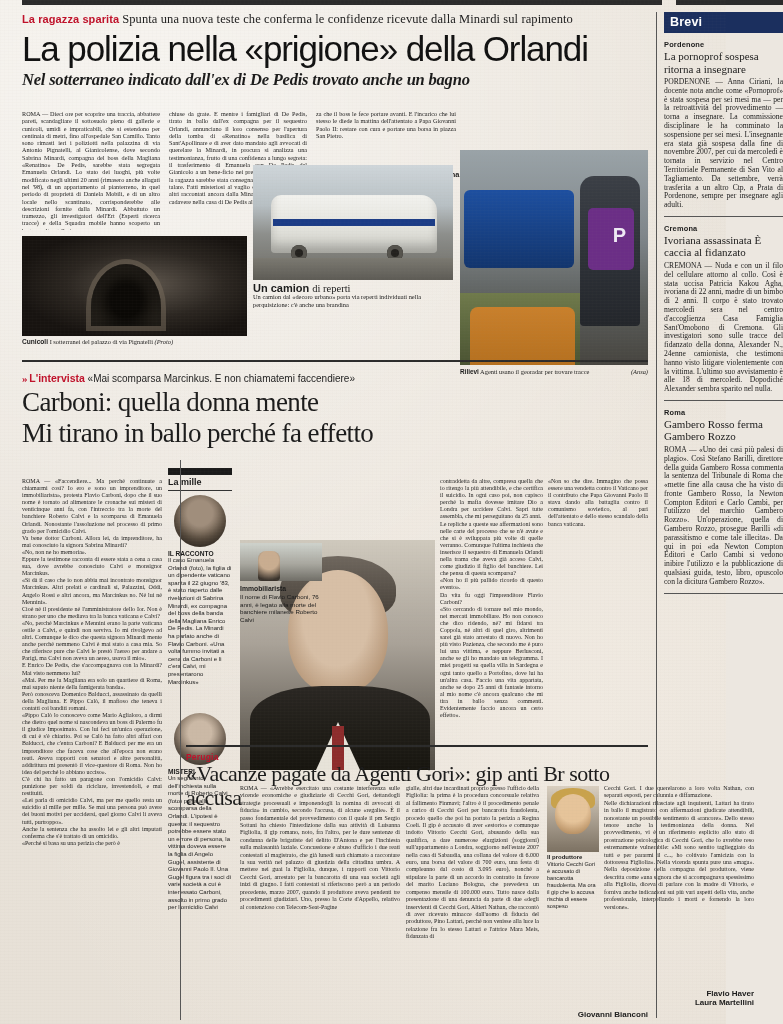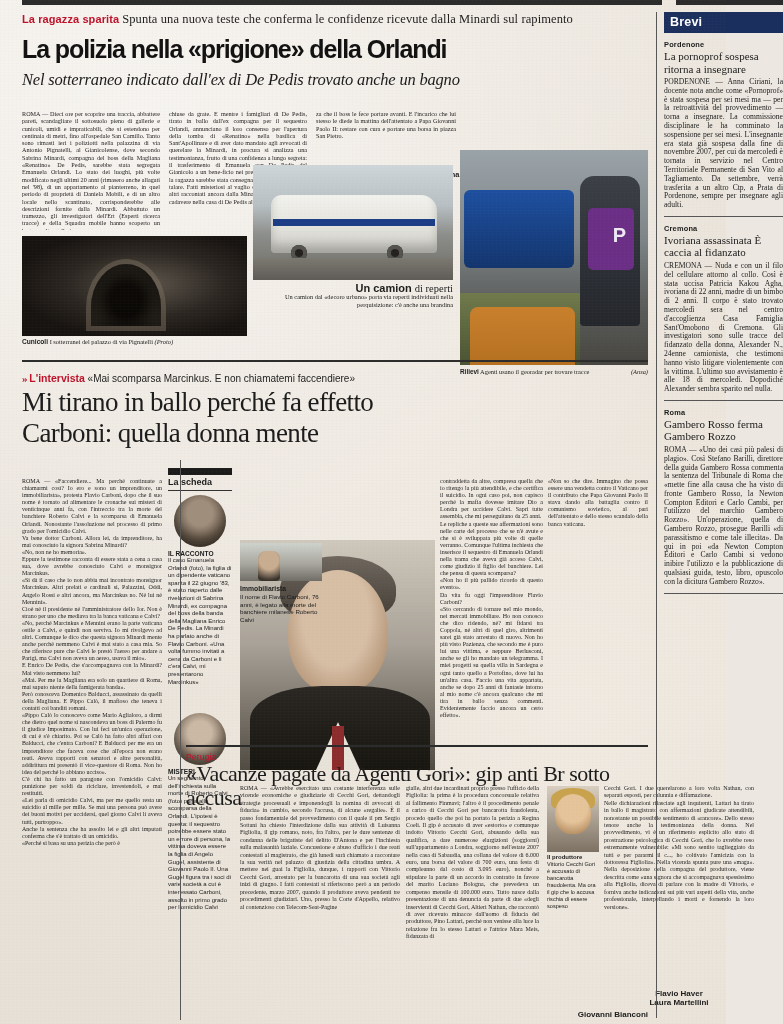--- a/index.html
+++ b/index.html
@@ -30,25 +30,25 @@
 
   
   .main { position:absolute; left:22px; top:12px; width:626px; }
 
   .kicker { font-size:11.5px; line-height:14px; letter-spacing:.1px; }
   .kicker .lead { font-weight:bold; color:#c0112a; font-family:"Liberation Sans",sans-serif; font-size:11px; }
   .kicker .rest { font-family:"Liberation Serif",serif; font-size:12.5px; }
 
   h1.headline {
     font-family:"Liberation Sans",sans-serif;
-    font-weight:bold; font-size:25px; line-height:38px;
+    font-weight:normal; font-size:35px; line-height:38px;
     margin:4px 0 0 0; letter-spacing:-1.1px; color:#111;
   }
   .subhead {
-    font-family:"Liberation Serif",serif; font-style:italic; font-weight:normal;
+    font-family:"Liberation Serif",serif; font-style:italic; font-weight:bold;
     font-size:16.5px; line-height:19px; margin:2px 0 6px 0; letter-spacing:-.2px;
   }
   .col { font-size:6.2px; line-height:7.3px; text-align:justify; hyphens:auto; }
   .col p { margin:0; text-indent:7px; }
   .col p.first { text-indent:0; }
   .col p.first::first-line { }
   .c1 { width:140px; }
   .c2 { width:140px; }
 
   .photoA {
@@ -80,21 +80,21 @@
     background:linear-gradient(180deg,#f2f2ee 0%, #e4e4de 55%, #c9c9c2 100%);
     border-radius:10px 16px 4px 4px;
     box-shadow: inset 0 -8px 10px rgba(0,0,0,.18);
   }
   .photoB .stripe { position:absolute; left:20px; top:54px; width:162px; height:7px; background:#1b3c86; }
   .photoB .wheel { position:absolute; width:16px; height:16px; border-radius:50%; background:#23211e; box-shadow:inset 0 0 0 4px #55534d; }
   .photoB .w1 { left:38px; top:80px; }
   .photoB .w2 { left:134px; top:80px; }
   .photoB .road { position:absolute; left:0; bottom:0; width:100%; height:22px; background:linear-gradient(180deg,#7b7971,#5d5b55); }
 
-  .capB { position:absolute; left:253px; top:284px; width:200px; font-size:6.4px; line-height:8px;text-align:right; }
+  .capB { position:absolute; left:253px; top:284px; width:200px; font-size:6.4px; line-height:8px; }
   .capB .ttl { font-family:"Liberation Sans",sans-serif; font-weight:bold; font-size:11px; }
   .capB .ttl .thin { font-weight:normal; font-family:"Liberation Serif",serif; font-size:10.5px; }
 
   .photoC {
     position:absolute; left:460px; top:150px; width:188px; height:215px;
     background: linear-gradient(180deg,#9aa3a8 0%, #7f868a 40%, #5c5f5d 70%, #46443f 100%);
     overflow:hidden;
   }
   .photoC .cop {
     position:absolute; right:8px; top:26px; width:60px; height:150px;
@@ -172,30 +172,30 @@
     position:absolute; left:240px; top:543px; width:82px; height:38px;
     background: linear-gradient(180deg,#cfd3cd 0%, #a8a79f 55%, #6f6d66 100%);
   }
   .photoSmall .f { position:absolute; left:18px; top:8px; width:22px; height:30px; background:radial-gradient(circle at 50% 30%, #c9ad90 0 40%, #3a332c 85%); border-radius:8px 8px 4px 4px; }
 
   .sig2 { position:absolute; left:528px; top:998px; }
   .sigBianconi { font-family:"Liberation Sans",sans-serif; font-weight:bold; font-size:8px; text-align:right; }
 
   
   .perugia { position:absolute; left:186px; top:752px; width:462px; }
-  .pg-kicker { font-family:"Liberation Sans",sans-serif; font-weight:normal; font-size:8.5px; color:#c0112a; letter-spacing:.2px; }
+  .pg-kicker { font-family:"Liberation Sans",sans-serif; font-weight:bold; font-size:8.5px; color:#c0112a; letter-spacing:.2px; }
   h2.pghead { font-family:"Liberation Serif",serif; font-weight:normal; font-size:22px; line-height:24px; margin:0 0 4px 0; letter-spacing:-.5px; }
   .pgcol { font-size:6.0px; line-height:7.4px; text-align:justify; }
   .pgPhotoWrap { position:absolute; left:547px; top:786px; width:52px; height:66px;
     background: linear-gradient(180deg,#d9cfc0,#7c7162); }
   .pgPhotoWrap .face { position:absolute; left:8px; top:8px; width:36px; height:40px; border-radius:50% 50% 44% 44%; background: radial-gradient(circle at 50% 35%, #e6c49a 0 45%, #bb9468 80%); }
   .pgPhotoWrap .hair { position:absolute; left:4px; top:2px; width:44px; height:22px; border-radius:50% 50% 30% 30%; background:#c9a24c; }
   .pgcap { position:absolute; left:547px; top:854px; width:52px; font-family:"Liberation Sans",sans-serif; font-size:5.6px; line-height:7px; }
   .pgcap b { font-size:6px; }
-  .sig3 { font-family:"Liberation Sans",sans-serif; font-weight:bold; font-size:8px; text-align:center; margin-top:3px; }
+  .sig3 { font-family:"Liberation Sans",sans-serif; font-weight:bold; font-size:8px; text-align:right; margin-top:3px; }
 
   
   .rail { position:absolute; left:664px; top:12px; width:119px; }
   .brevi-bar { background:#1b2f5e; color:#fff; font-family:"Liberation Sans",sans-serif;
     font-weight:bold; font-size:12.5px; padding:3px 6px 4px 6px; letter-spacing:.2px; }
   .brevi-item { margin-top:7px; }
   .brevi-city { font-family:"Liberation Sans",sans-serif; font-weight:bold; font-size:7.4px; letter-spacing:.2px; }
   .brevi-ttl { font-family:"Liberation Serif",serif; font-size:11px; line-height:12.5px; margin:1px 0 3px 0; }
   .brevi-txt { font-family:"Liberation Serif",serif; font-size:7.6px; line-height:8.8px; text-align:justify; }
   .hr-rail { height:1px; background:#555; margin:6px 0 0 0; }
@@ -273,22 +273,22 @@
   </div>
 
   <div class="hline" style="left:22px; top:360px; width:626px; height:2px; background:#2b2b2b;"></div>
 
   <div class="interview">
     <div class="iv-kicker">
       <span class="chev">»</span>
       <span class="lbl">L'intervista</span>
       <span class="q">«Mai scomparsa Marcinkus. E non chiamatemi faccendiere»</span>
     </div>
+    <h2 class="ivhead">Carboni: quella donna mente</h2>
     <h2 class="ivhead">Mi tirano in ballo perché fa effetto</h2>
-    <h2 class="ivhead">Carboni: quella donna mente</h2>
   </div>
 
   <div style="position:absolute; left:22px; top:478px; width:140px; height:540px; overflow:hidden;">
     <div class="ivcol" style="white-space:pre-line;">ROMA — «Faccendiere... Ma perché continuate a chiamarmi così? Io ero e sono un imprenditore, un immobiliarista», protesta Flavio Carboni, dopo che il suo nome è tornato ad alimentare le cronache sui misteri di venticinque anni fa, con l'intreccio tra la morte del banchiere Roberto Calvi e la scomparsa di Emanuela Orlandi. Nonostante l'assoluzione nel processo di primo grado per l'omicidio Calvi.
 Va bene dottor Carboni. Allora lei, da imprenditore, ha mai conosciuto la signora Sabrina Minardi?
 «No, non ne ho memoria».
 Eppure la testimone racconta di essere stata a cena a casa sua, dove avrebbe conosciuto Calvi e monsignor Marcinkus.
 «Si dà il caso che io non abbia mai incontrato monsignor Marcinkus. Altri prelati e cardinali sì, Palazzini, Oddi, Angelo Rossi e altri ancora, ma Marcinkus no. Né lui né Mennini».
 Cioè né il presidente né l'amministratore dello Ior. Non è strano per uno che mediava tra la banca vaticana e Calvi?
 «No, perché Marcinkus e Mennini erano la parte vaticana ostile a Calvi, e quindi non serviva. Io mi rivolgevo ad altri. Comunque le dico che questa signora Minardi mente anche perché nemmeno Calvi è mai stato a casa mia. So che riferisce pure che Calvi le prestò l'aereo per andare a Parigi, ma Calvi non aveva un aereo, usava il mio».
@@ -310,21 +310,21 @@
   </div>
   <div style="position:absolute; left:548px; top:478px; width:100px; height:515px; overflow:hidden;">
     <div class="ivcol" style="white-space:pre-line;">«Non so che dire. Immagino che possa essere una vendetta contro il Vaticano per il contributo che Papa Giovanni Paolo II stava dando alla battaglia contro il comunismo sovietico, al pari dell'attentato e dello stesso scandalo della banca vaticana.</div>
   </div>
   <div class="sig2">
     <div class="sigBianconi" style="width:120px;margin-top:12px;">Giovanni Bianconi</div>
   </div>
 
   <div class="scheda">
     <div class="bar"></div>
-    <div class="ttl">La scheda</div>
+    <div class="ttl">La mille</div>
     <div class="hr"></div>
     <div class="ph1"></div>
     <div class="lbl">IL RACCONTO</div>
     <div class="txt" style="height:150px; overflow:hidden;">Il caso Emanuela Orlandi (foto), la figlia di un dipendente vaticano sparita il 22 giugno '83, è stato riaperto dalle rivelazioni di Sabrina Minardi, ex compagna del boss della banda della Magliana Enrico De Pedis. La Minardi ha parlato anche di Flavio Carboni. «Una volta fummo invitati a cena da Carboni e lì c'era Calvi, mi presentarono Marcinkus»</div>
     <div class="ph2"></div>
     <div class="lbl">MISTERI</div>
     <div class="txt" style="height:160px; overflow:hidden;">Un segmento dell'inchiesta sulla morte di Roberto Calvi (foto) porta alla scomparsa della Orlandi. L'ipotesi è questa: il sequestro potrebbe essere stato un errore di persona, la vittima doveva essere la figlia di Angelo Gugel, assistente di Giovanni Paolo II. Una Gugel figura tra i soci di varie società a cui è interessato Carboni, assolto in primo grado per l'omicidio Calvi</div>
   </div>
 
   <div class="portrait">

